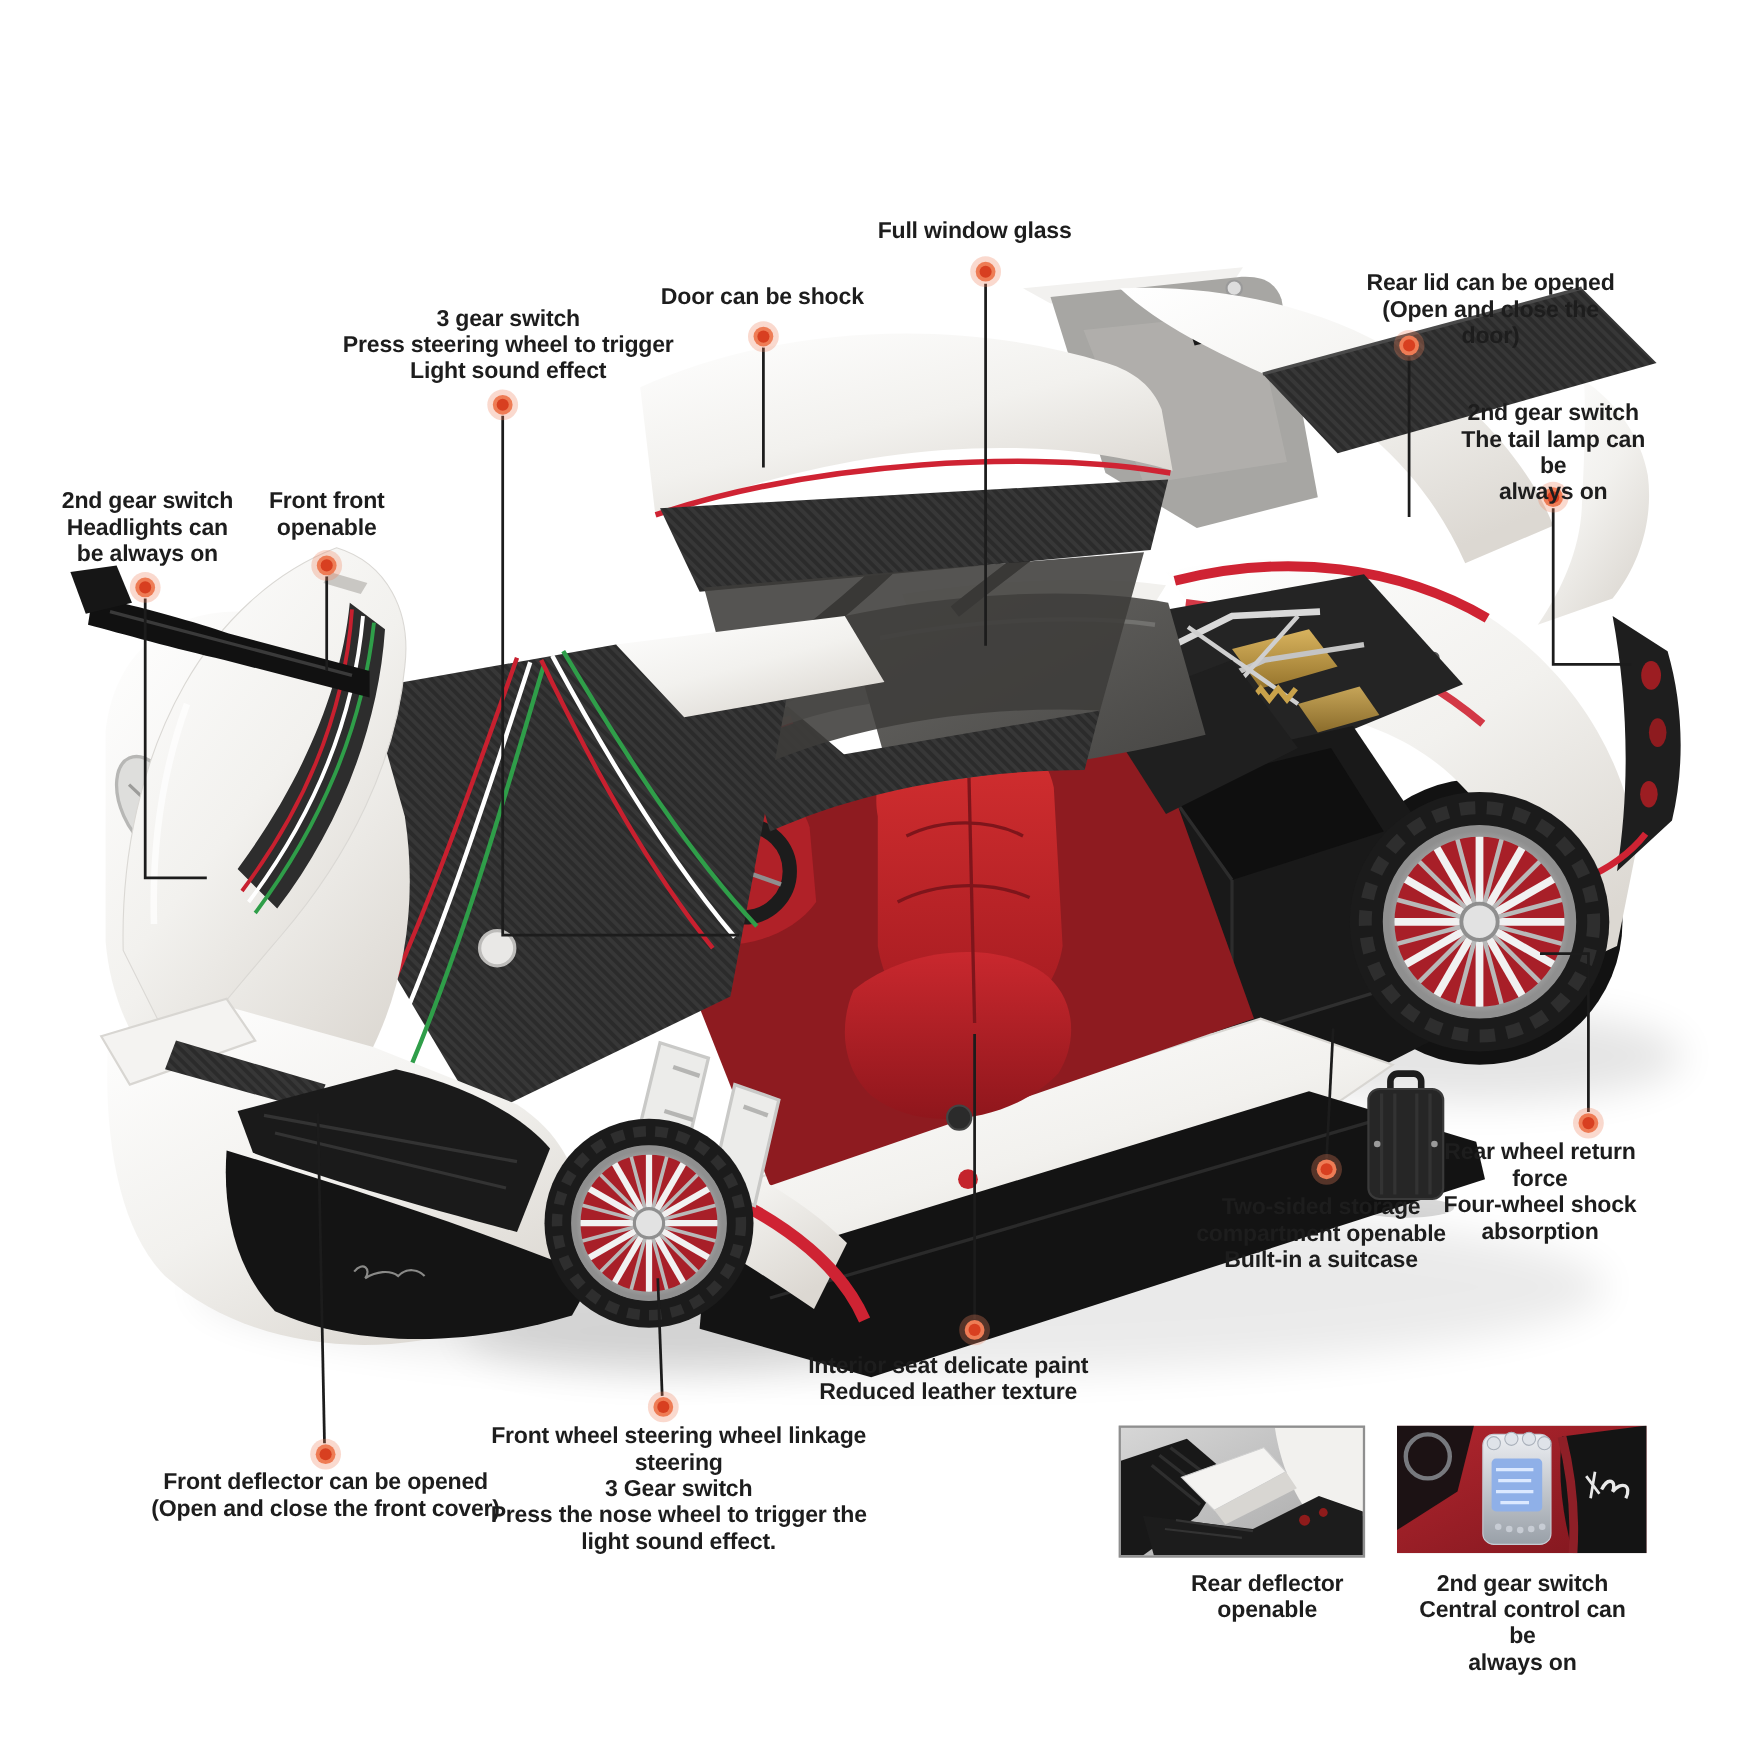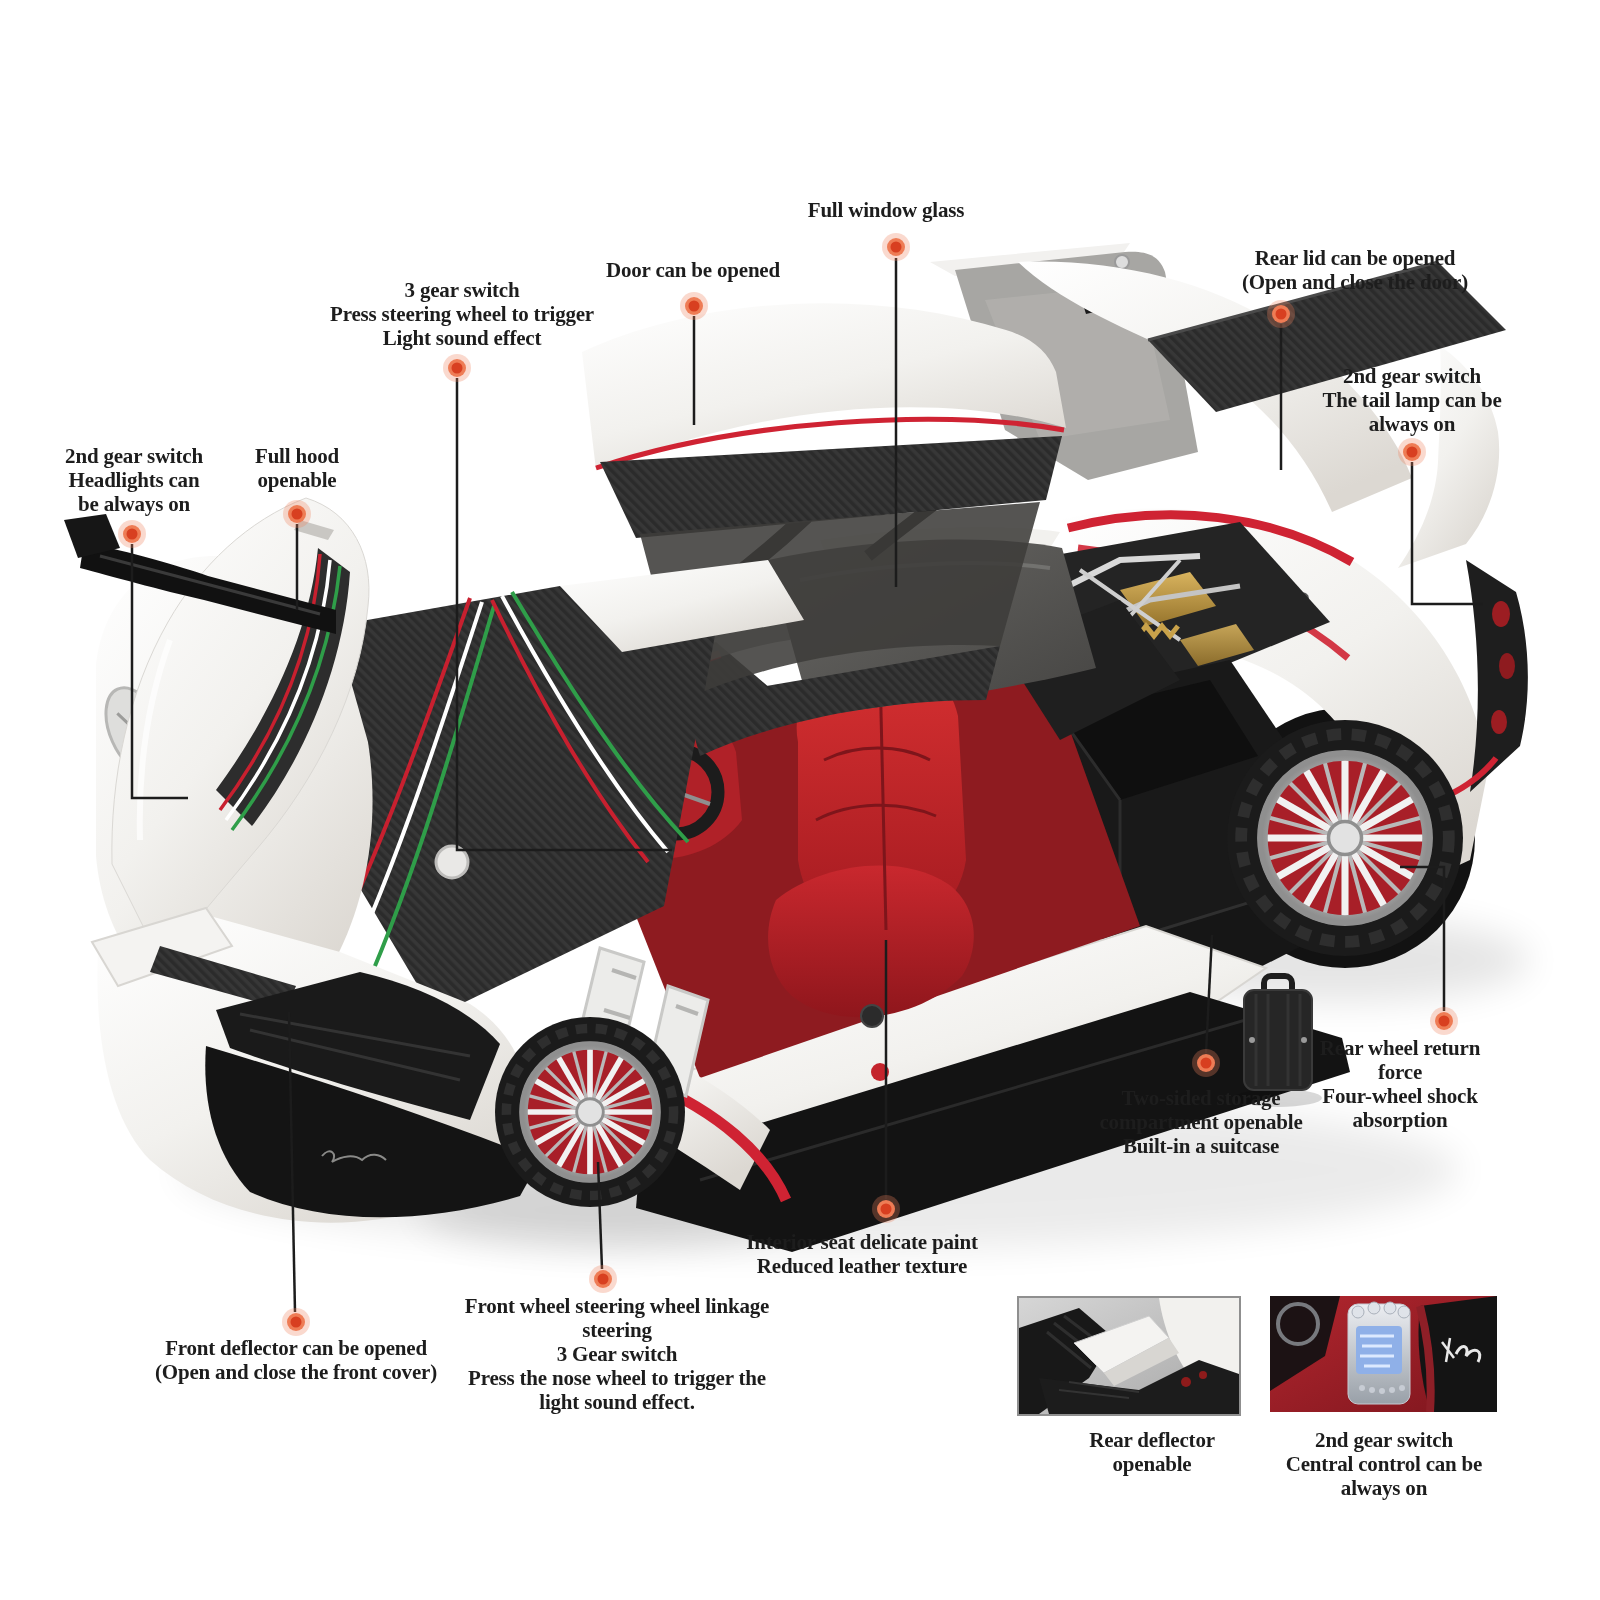--- a/index.html
+++ b/index.html
@@ -1,20 +1,20 @@
 <!DOCTYPE html>
 <html><head>
 <meta charset="utf-8">
 <style>
   html,body{margin:0;padding:0;}
   body{
     width:1600px;height:1600px;position:relative;background:#ffffff;
     font-family:"Liberation Sans", sans-serif;overflow:hidden;
   }
-  .stage{position:absolute;left:0;top:0;width:1600px;height:1600px;font-family:Liberation Serif, serif;}
+  .stage{position:absolute;left:0;top:0;width:1600px;height:1600px;}
   svg.scene{position:absolute;left:0;top:0;}
   .callout-label{
     position:absolute;transform:translateX(-50%);
     text-align:center;font-weight:700;font-size:21px;line-height:24px;
     color:#1d1d1d;white-space:pre-line;letter-spacing:-0.2px;
   }
   .inset{
     position:absolute;overflow:hidden;background:#c9c9c9;
   }
   .inset.bordered{border:2px solid #8f8f8f;}
@@ -341,33 +341,33 @@
       </g>
       <g transform="translate(296,1322)">
         <circle r="14" fill="#f0805c" opacity="0.3"></circle>
           <circle r="9" fill="#ee7c55"></circle>
           <circle r="5.5" fill="#d83f20"></circle>
       </g>
     </g>
   </svg>
 
   <div class="callout-label" style="left:886px;top:198px">Full window glass</div>
-  <div class="callout-label" style="left:693px;top:258px">Door can be opened</div>
+  <div class="callout-label" style="left:693px;top:258px">Door can be shock</div>
   <div class="callout-label" style="left:462px;top:278px">3 gear switch
 Press steering wheel to trigger
 Light sound effect</div>
   <div class="callout-label" style="left:1355px;top:246px">Rear lid can be opened
 (Open and close the door)</div>
   <div class="callout-label" style="left:1412px;top:364px">2nd gear switch
 The tail lamp can be
 always on</div>
   <div class="callout-label" style="left:134px;top:444px">2nd gear switch
 Headlights can
 be always on</div>
-  <div class="callout-label" style="left:297px;top:444px">Full hood
+  <div class="callout-label" style="left:297px;top:444px">Front front
 openable</div>
   <div class="callout-label" style="left:1400px;top:1036px">Rear wheel return force
 Four-wheel shock
 absorption</div>
   <div class="callout-label" style="left:862px;top:1230px">Interior seat delicate paint
 Reduced leather texture</div>
   <div class="callout-label" style="left:1201px;top:1086px">Two-sided storage
 compartment openable
 Built-in a suitcase</div>
   <div class="callout-label" style="left:617px;top:1294px">Front wheel steering wheel linkage

